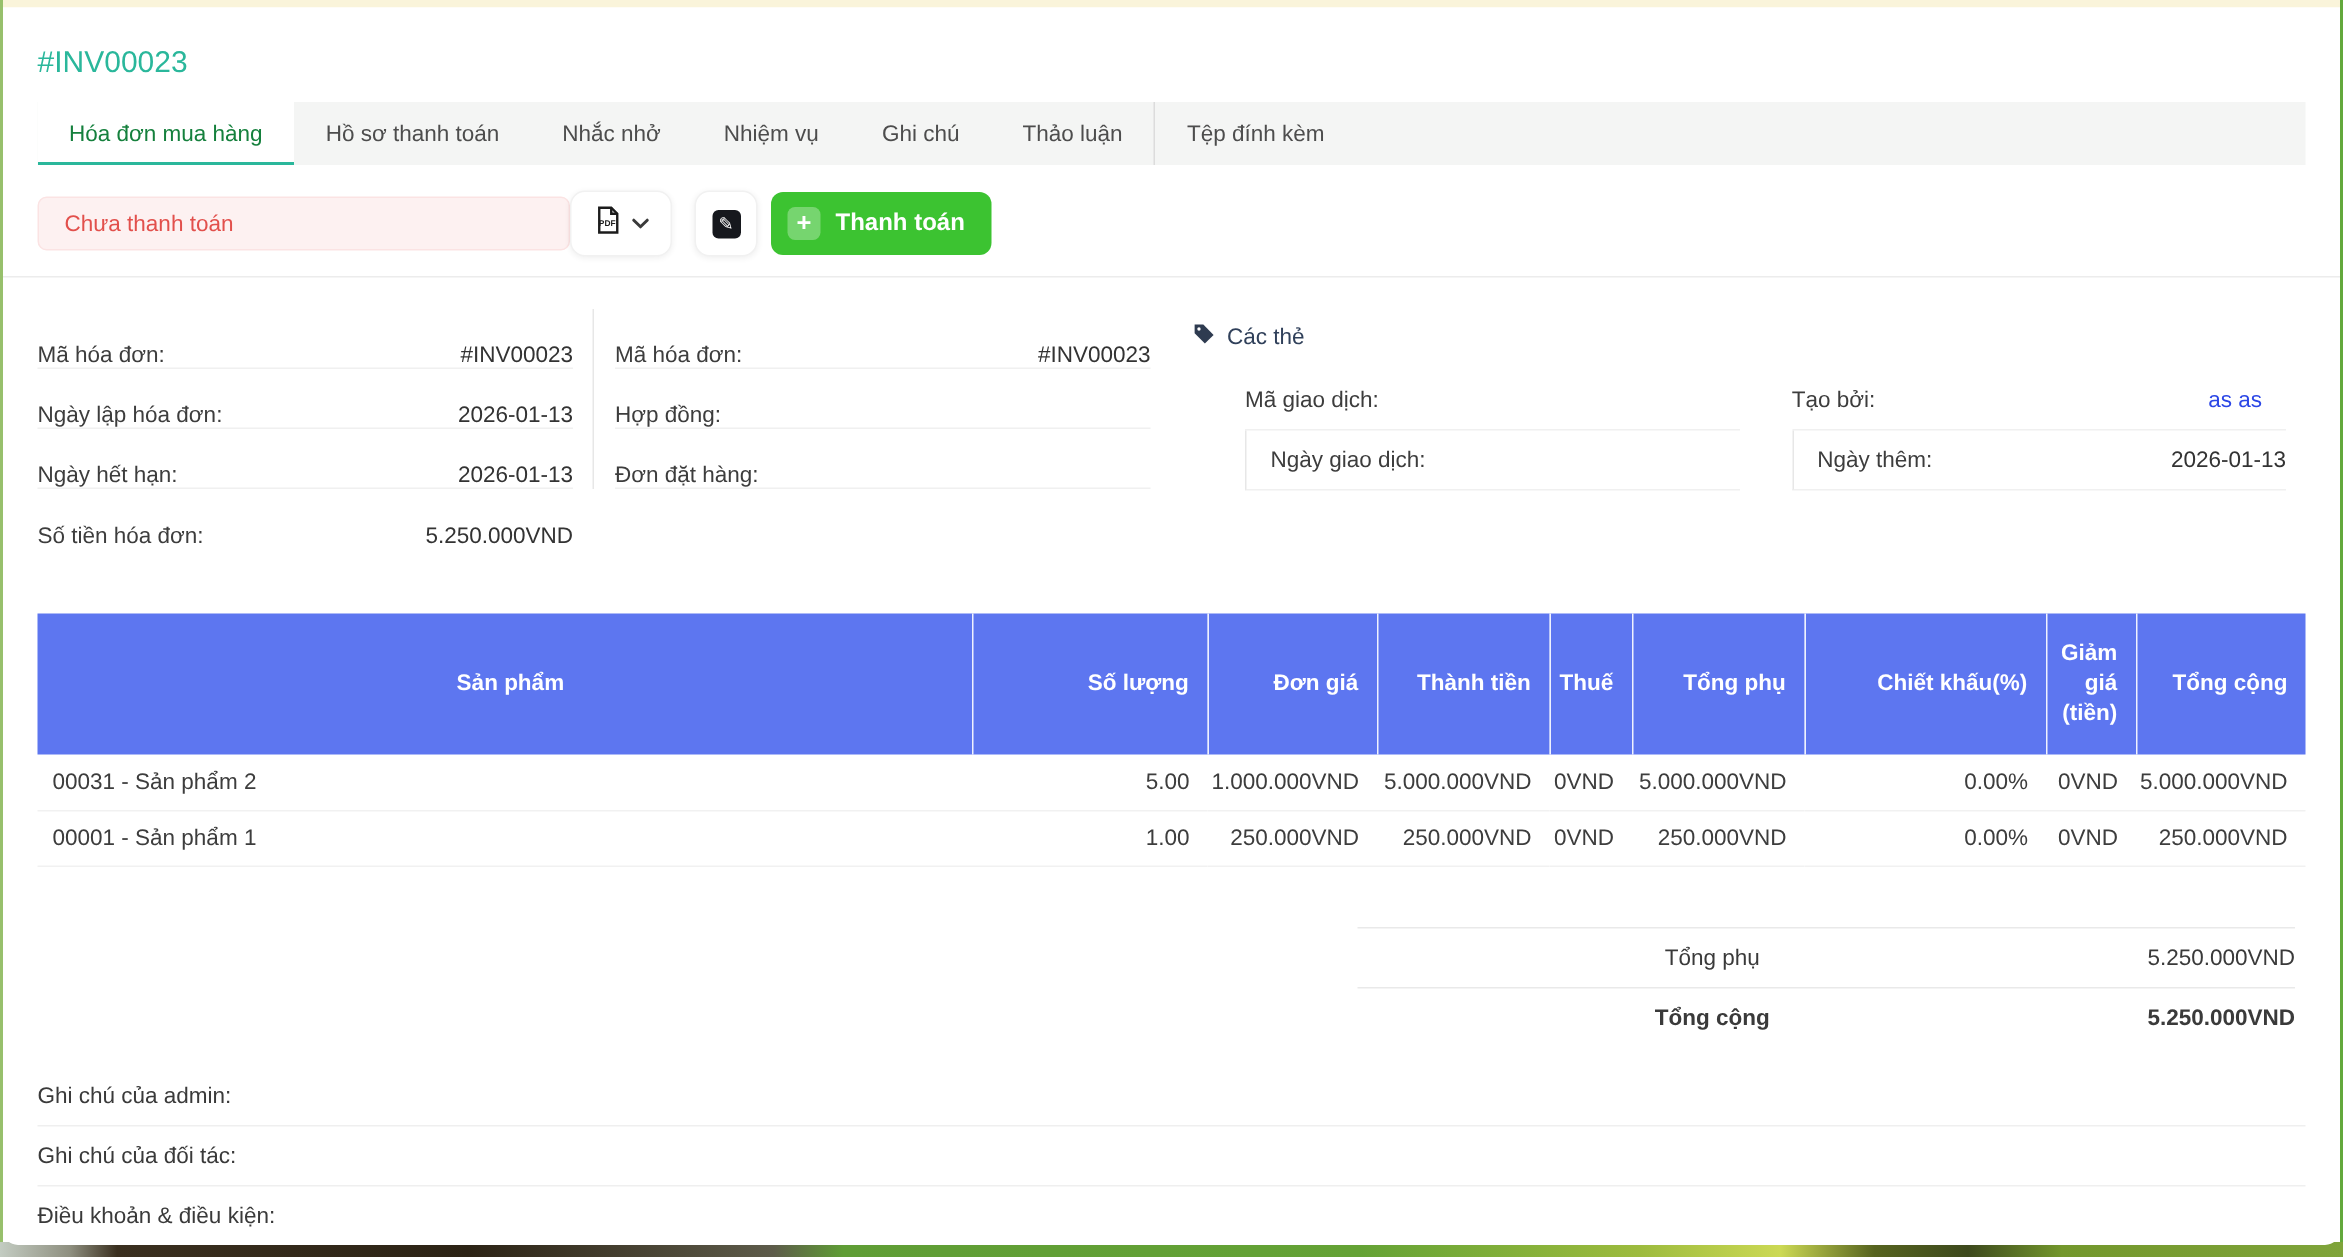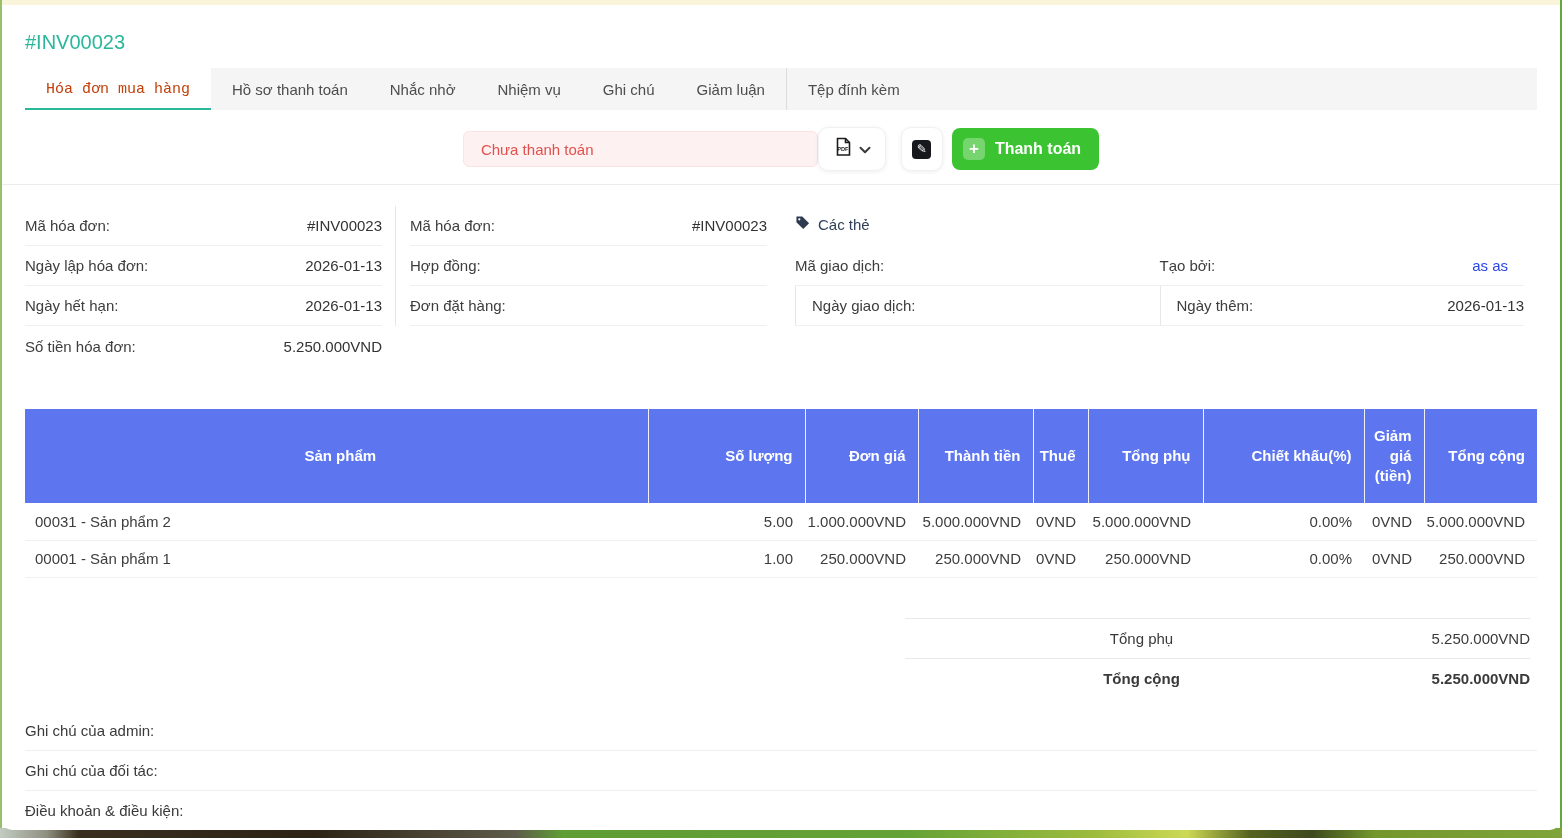--- a/index.html
+++ b/index.html
@@ -23,25 +23,25 @@
     position:absolute; top:5px; left:2px; right:2px; bottom:8px;
     background:#fff; border-radius:0 0 10px 10px; overflow:hidden;
   }
 
   
   .page-title { margin:26px 0 0 23px; font-size:20px; font-weight:500; color:#2ab79b; }
 
   
   .tabbar { margin:14px 23px 0; height:42px; display:flex; align-items:stretch; background:#f4f5f4; }
   .tab { padding:0 21px; display:flex; align-items:center; font-size:15px; color:#4d4d4d; white-space:nowrap; cursor:pointer; }
-  .tab.active { background:#fff; color:#c2410c; box-shadow:inset 0 -2px 0 #2ab79b;font-family:Liberation Mono, monospace; }
+  .tab.active { background:#fff; color:#15803d; box-shadow:inset 0 -2px 0 #2ab79b; }
   .tab.sep { border-left:1px solid #dcdcdc; }
 
   
-  .action-row { margin:17px 23px 0; height:44px; display:flex; justify-content:center; align-items:center; }
+  .action-row { margin:17px 23px 0; height:44px; display:flex; justify-content:flex-start; align-items:center; }
   .status-badge {
     width:355px; height:36px; background:#fdf1f1; border:1px solid #fbe3e3; border-radius:6px;
     color:#e2504c; font-size:15px; display:flex; align-items:center; padding-left:17px;
   }
   .actions { display:flex; align-items:center; gap:9px; }
   .btn-light {
     height:44px; background:#fff; border:1px solid #f1f1f1; border-radius:10px;
     box-shadow:0 1px 4px rgba(0,0,0,.07); display:flex; align-items:center; justify-content:center; cursor:pointer;
   }
   .btn-pdf { width:68px; gap:7px; margin-right:6px; }
@@ -58,37 +58,37 @@
   .plus-box {
     width:22px; height:22px; border-radius:5px; background:rgba(255,255,255,.3);
     font-size:17px; font-weight:bold; line-height:21px; text-align:center; color:#fff;
   }
   .hdivider { margin-top:13px; border-top:1px solid #ececec; }
 
   
   .details { position:relative; height:209px; }
   .dcol1 { position:absolute; left:23px; top:21px; width:357px; }
   .dcol2 { position:absolute; left:408px; top:21px; width:357px; }
-  .drow { height:40px; display:flex; justify-content:space-between; align-items:center;
+  .drow { height:40px; display:flex; justify-content:space-between; align-items:flex-end;
           border-bottom:1px solid #f0f0f0; font-size:15px; color:#3d3d3d;gap:36px; }
   .dcol1 .drow:last-child { border-bottom:none; }
   .dval { font-weight:500; color:#333; }
   .vsep { position:absolute; left:393px; top:21px; width:1px; height:120px; background:#e7e7e7; }
 
   .dright { position:absolute; left:793px; top:0; width:729px; }
   .tags-head { margin-top:30px; display:flex; align-items:center; gap:8px; font-size:15px; font-weight:500; color:#30405a; }
   .tags-input {
     margin-top:13px; width:100%; height:34px; border:none; border-left:2px solid #dde1e6;
     padding-left:9px; font-size:16px; color:#333; outline:none; font-family:"Liberation Sans", sans-serif;
     background:transparent;
   }
   .tags-input::placeholder { color:#b9bfc6; }
   .right-grid { margin-top:13px; display:grid; grid-template-columns:1fr 1fr; }
   .rcell { height:40px; display:flex; justify-content:space-between; align-items:center;
-           border-bottom:1px solid #f0f0f0; font-size:15px; color:#3d3d3d; }
+           border-bottom:1px solid #f0f0f0; font-size:15px; color:#3d3d3d;margin-left:35px; }
   .rcell.c1 { padding-right:16px; }
   .rcell.c2 { border-left:1px solid #e7e7e7; padding-left:16px; }
   .creator-link { color:#2b46e6; font-weight:500; text-decoration:none; }
 
   
   .items-table { margin:15px 23px 0; width:1512px; border-collapse:collapse; table-layout:fixed; }
   .items-table th {
     background:#5d76f0; color:#fff; font-size:15px; font-weight:bold; height:94px;
     text-align:right; padding-right:12px; vertical-align:middle; line-height:1.35;
   }
@@ -125,21 +125,21 @@
 <div class="card">
 
   <div class="page-title">#INV00023</div>
 
   <div class="tabbar">
     <div class="tab active">Hóa đơn mua hàng</div>
     <div class="tab">Hồ sơ thanh toán</div>
     <div class="tab">Nhắc nhở</div>
     <div class="tab">Nhiệm vụ</div>
     <div class="tab">Ghi chú</div>
-    <div class="tab">Giảm luận</div>
+    <div class="tab">Thảo luận</div>
     <div class="tab sep">Tệp đính kèm</div>
   </div>
 
   <div class="action-row">
     <div class="status-badge">Chưa thanh toán</div>
     <div class="actions">
       <div class="btn-light btn-pdf">
         <span>
           <svg width="19" height="20" viewBox="0 0 19 20" fill="none">
             <path d="M4.5 1.5h8l4 4v12.5h-12z" stroke="#1c1c1c" stroke-width="1.6" fill="none"></path>

